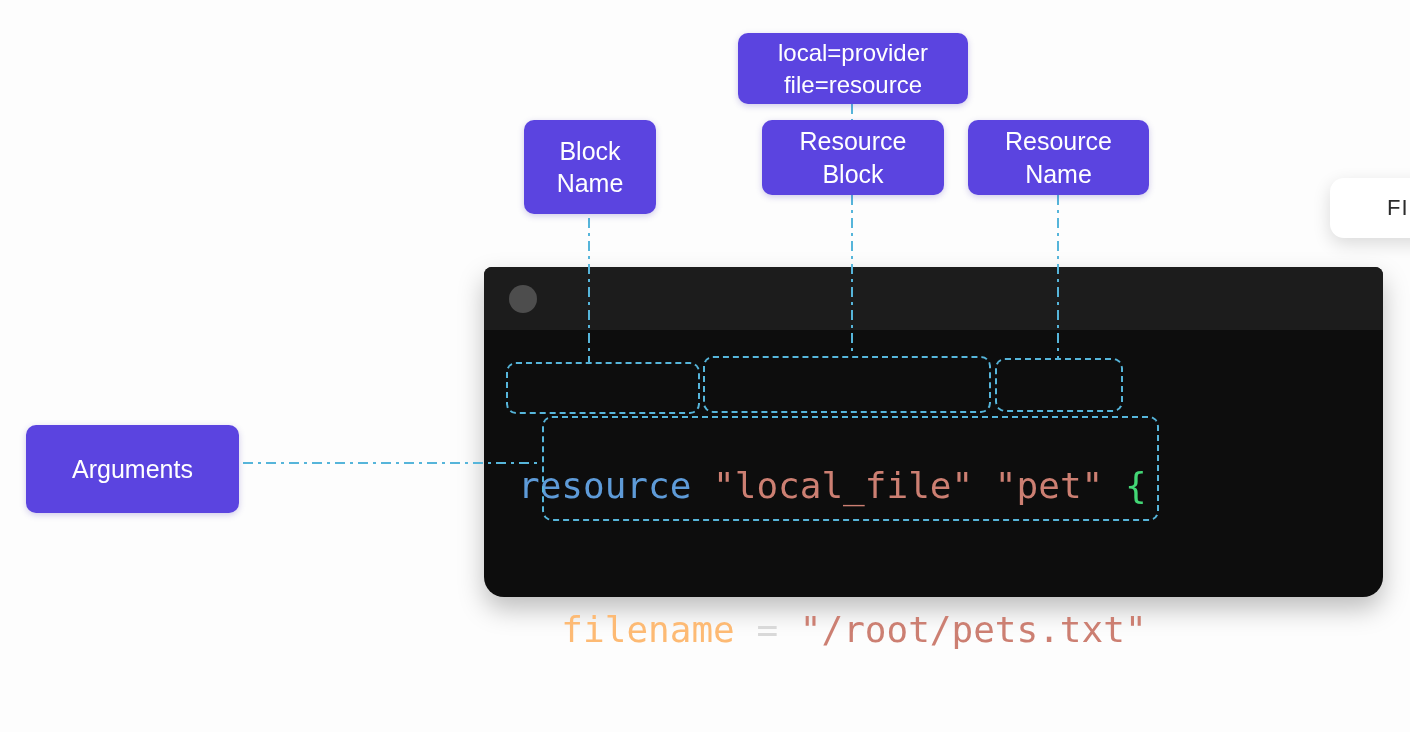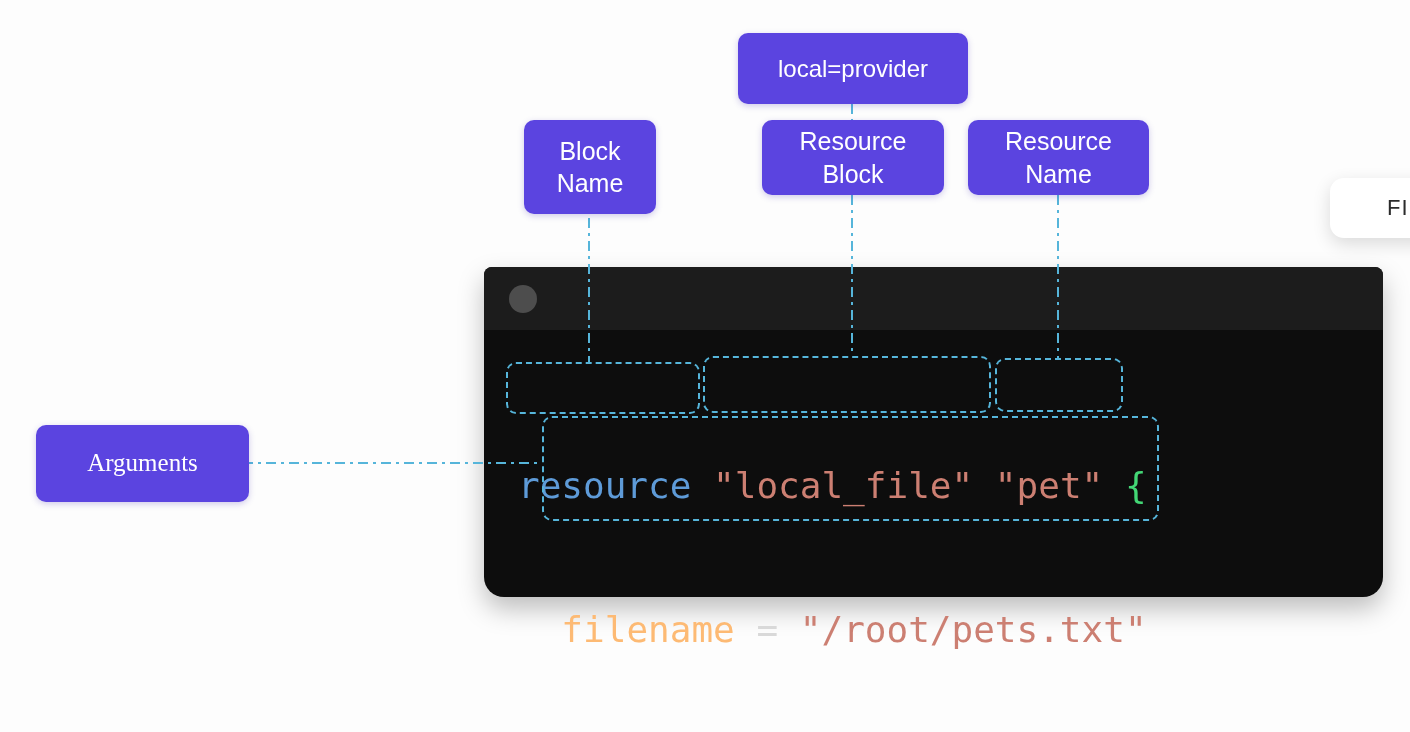--- a/index.html
+++ b/index.html
@@ -27,21 +27,21 @@
     font-size: 25px;
     line-height: 1.3;
     z-index: 7;
     box-shadow: 0 2px 6px rgba(70, 50, 180, 0.25);
   }
   .plabel span { display: block; }
   #lbl-provider { left: 738px; top: 33px;  width: 230px; height: 71px; font-size: 24px; }
   #lbl-block    { left: 524px; top: 120px; width: 132px; height: 94px; }
   #lbl-rtype    { left: 762px; top: 120px; width: 182px; height: 75px; }
   #lbl-rname    { left: 968px; top: 120px; width: 181px; height: 75px; }
-  #lbl-args     { left: 36px;  top: 425px; width: 213px; height: 77px; font-family: Liberation Serif, serif; }
+  #lbl-args     { left: 26px;  top: 425px; width: 213px; height: 88px; }
 
   
   .conn-v {
     position: absolute;
     width: 2px;
     z-index: 6;
     background: repeating-linear-gradient(
       to bottom,
       #56b5da 0 10px, transparent 10px 15px,
       #56b5da 15px 18px, transparent 18px 23px);
@@ -139,20 +139,21 @@
     z-index: 8;
   }
 </style>
 </head>
 <body>
 
 <div class="stage">
 
   <div class="plabel" id="lbl-provider">
     <span>local=provider</span>
+    <span>file=resource</span>
   </div>
   <div class="plabel" id="lbl-block">
     <span>Block</span>
     <span>Name</span>
   </div>
   <div class="plabel" id="lbl-rtype">
     <span>Resource</span>
     <span>Block</span>
   </div>
   <div class="plabel" id="lbl-rname">

